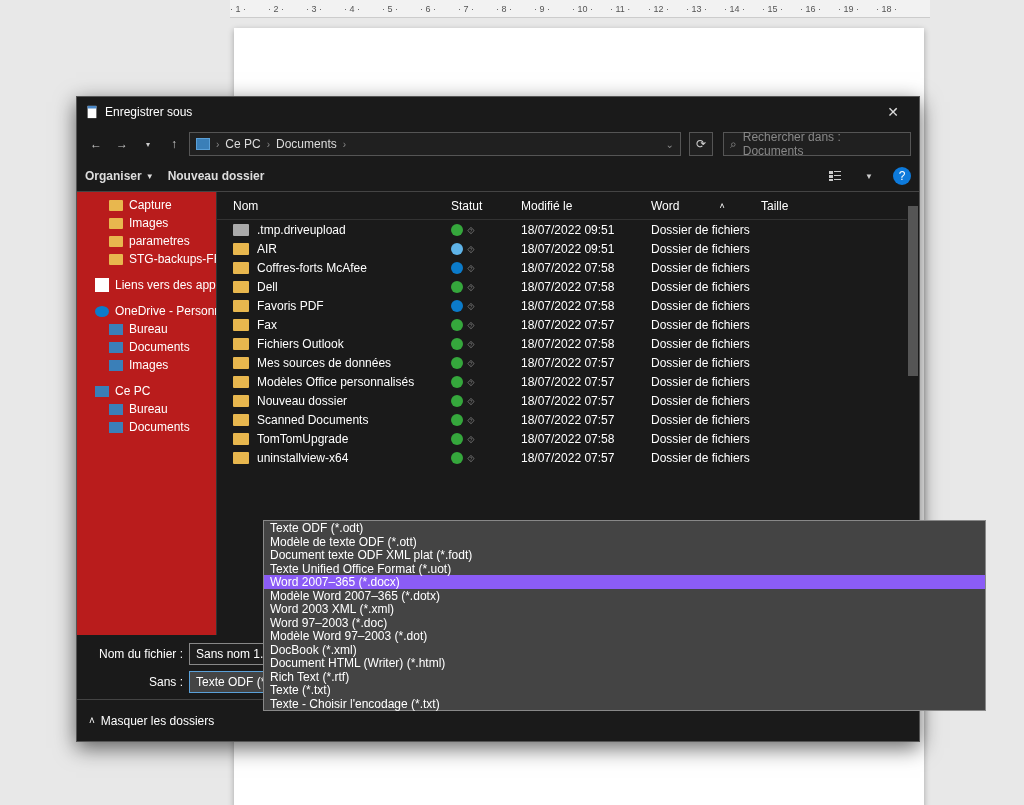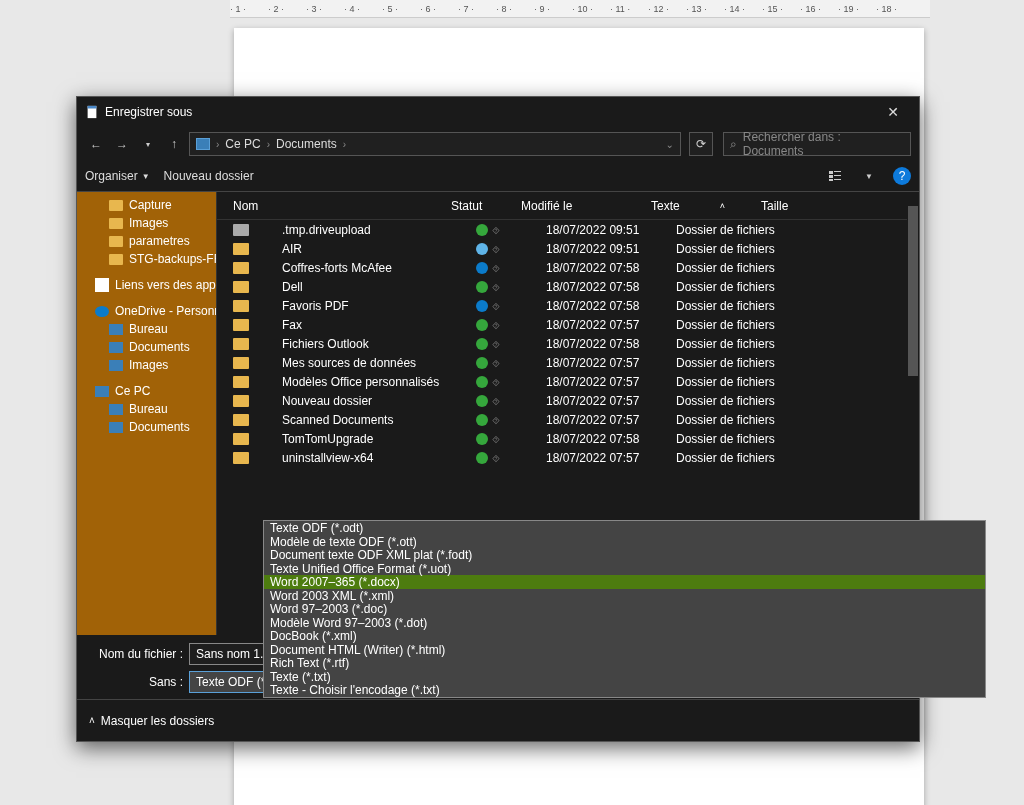--- a/index.html
+++ b/index.html
@@ -96,35 +96,35 @@
     margin-left: 6px;
   }
   
   .toolbar2 {
     height: 30px;
     display: flex;
     align-items: center;
     padding: 0 8px;
     gap: 14px;
   }
-  .toolbar2 .btn { display: flex; align-items: center; gap: 4px; cursor: pointer; }
+  .toolbar2 .btn { display: flex; align-items: center; gap: 4px; cursor: pointer; font-weight: bold; }
   .toolbar2 .btn .drop { font-size: 8px; }
   .toolbar2 .spacer { flex: 1; }
   .viewbtn { width: 20px; height: 20px; display:flex; align-items:center; justify-content:center; cursor:pointer; color:#ccc; }
   .help { width: 18px; height: 18px; border-radius: 50%; background: #0d7adb; color: #fff; font-size: 12px; display:flex; align-items:center; justify-content:center; cursor:pointer; }
   
   .body {
     flex: 1;
     display: flex;
     border-top: 1px solid #444;
     min-height: 0;
   }
   .sidebar {
     width: 140px;
-    background: #a16207;
+    background: #b91c1c;
     border-right: 1px solid #333;
     overflow: hidden;
     font-size: 12px;
     padding-top: 4px;
   }
   .sidebar .item { display: flex; align-items: center; gap: 6px; padding: 2px 0 2px 18px; white-space: nowrap; cursor: pointer; color:#fff; }
   .sidebar .item.indent { padding-left: 32px; }
   .sidebar .fldr { width: 14px; height: 11px; background: #e8b74e; border-radius:1px; flex-shrink:0; }
   .sidebar .pc { width: 14px; height: 11px; background:#3a7fb8; flex-shrink:0; }
   .sidebar .cloud { width:14px; height:11px; background:#0b7bca; border-radius:50%; flex-shrink:0; }
@@ -150,21 +150,21 @@
   .col-name { width: 234px; padding-left: 16px; }
   .col-status { width: 70px; }
   .col-mod { width: 130px; }
   .col-type { width: 110px; display:flex; align-items:center; }
   .col-type .sort { margin-left: 40px; font-size:9px; }
   .col-size { width: 70px; }
   .rows { flex:1; overflow:hidden; }
   .row { display: flex; align-items: center; height: 19px; font-size: 12px; color:#fff; cursor:pointer; }
   .row .rfolder { width:16px; height:12px; background:#e8b74e; margin: 0 8px 0 16px; border-radius:1px; flex-shrink:0; }
   .row .rfolder.gray { background:#aaa; }
-  .row .rname { width: 194px; white-space:nowrap; overflow:hidden;margin-left:25px; }
+  .row .rname { width: 194px; white-space:nowrap; overflow:hidden; }
   .row .rstat { width: 70px; display:flex; gap:4px; align-items:center; }
   .row .rmod { width: 130px; }
   .row .rtype { width: 140px; }
   .statdot { width:12px; height:12px; border-radius:50%; display:inline-block; }
   .statdot.green { background:#35a73c; }
   .statdot.blue { background:#5fb4e8; }
   .statdot.cloud { background:#0b7bca; }
   .statperson { width:10px; height:10px; color:#777; font-size:10px; }
   .vscroll { width:12px; background:#1a1a1a; display:flex; flex-direction:column; }
   .vscroll .thumb { width:10px; height:170px; background:#555; margin:14px auto 0; }
@@ -195,21 +195,21 @@
   .dropdown {
     position: absolute;
     left: 186px;
     top: 423px;
     width: 723px;
     background: #444;
     border: 1px solid #888;
     z-index: 10;
   }
   .dropdown .opt { padding: 1px 6px; font-size: 12px; color:#fff; cursor:pointer; height:13.5px; line-height:13.5px; white-space:nowrap; }
-  .dropdown .opt.sel { background:#4d7c0f; }
+  .dropdown .opt.sel { background:#8b5cf6; }
   
   .footer {
     height: 42px;
     display: flex;
     align-items: center;
     padding: 0 12px;
     border-top: 1px solid #444;
   }
   .hidefolders { display:flex; align-items:center; gap:6px; cursor:pointer; color:#fff; }
   .upcaret { font-size:10px; }
@@ -347,21 +347,21 @@
           <span class="pc"></span>
           <span>Documents</span>
         </div>
       </div>
     <div class="filelist">
       <div class="cols">
         <div class="col-name">Nom</div>
         <div class="col-status">Statut</div>
         <div class="col-mod">Modifié le</div>
         <div class="col-type">
-          <span>Texte</span>
+          <span>Word</span>
           <span class="sort">˄</span>
         </div>
         <div class="col-size">Taille</div>
       </div>
       <div class="rows" id="filerows">
           <div class="row">
             <span class="rfolder gray"></span>
             <span class="rname">.tmp.driveupload</span>
             <span class="rstat">
               <span class="statdot green"></span>
@@ -513,20 +513,21 @@
       </div>
     </div>
   </div>
 
   <div class="dropdown" id="typedropdown">
       <div class="opt">Texte ODF (*.odt)</div>
       <div class="opt">Modèle de texte ODF (*.ott)</div>
       <div class="opt">Document texte ODF XML plat (*.fodt)</div>
       <div class="opt">Texte Unified Office Format (*.uot)</div>
       <div class="opt sel">Word 2007–365 (*.docx)</div>
+      <div class="opt">Modèle Word 2007–365 (*.dotx)</div>
       <div class="opt">Word 2003 XML (*.xml)</div>
       <div class="opt">Word 97–2003 (*.doc)</div>
       <div class="opt">Modèle Word 97–2003 (*.dot)</div>
       <div class="opt">DocBook (*.xml)</div>
       <div class="opt">Document HTML (Writer) (*.html)</div>
       <div class="opt">Rich Text (*.rtf)</div>
       <div class="opt">Texte (*.txt)</div>
       <div class="opt">Texte - Choisir l'encodage (*.txt)</div>
     </div>
 

